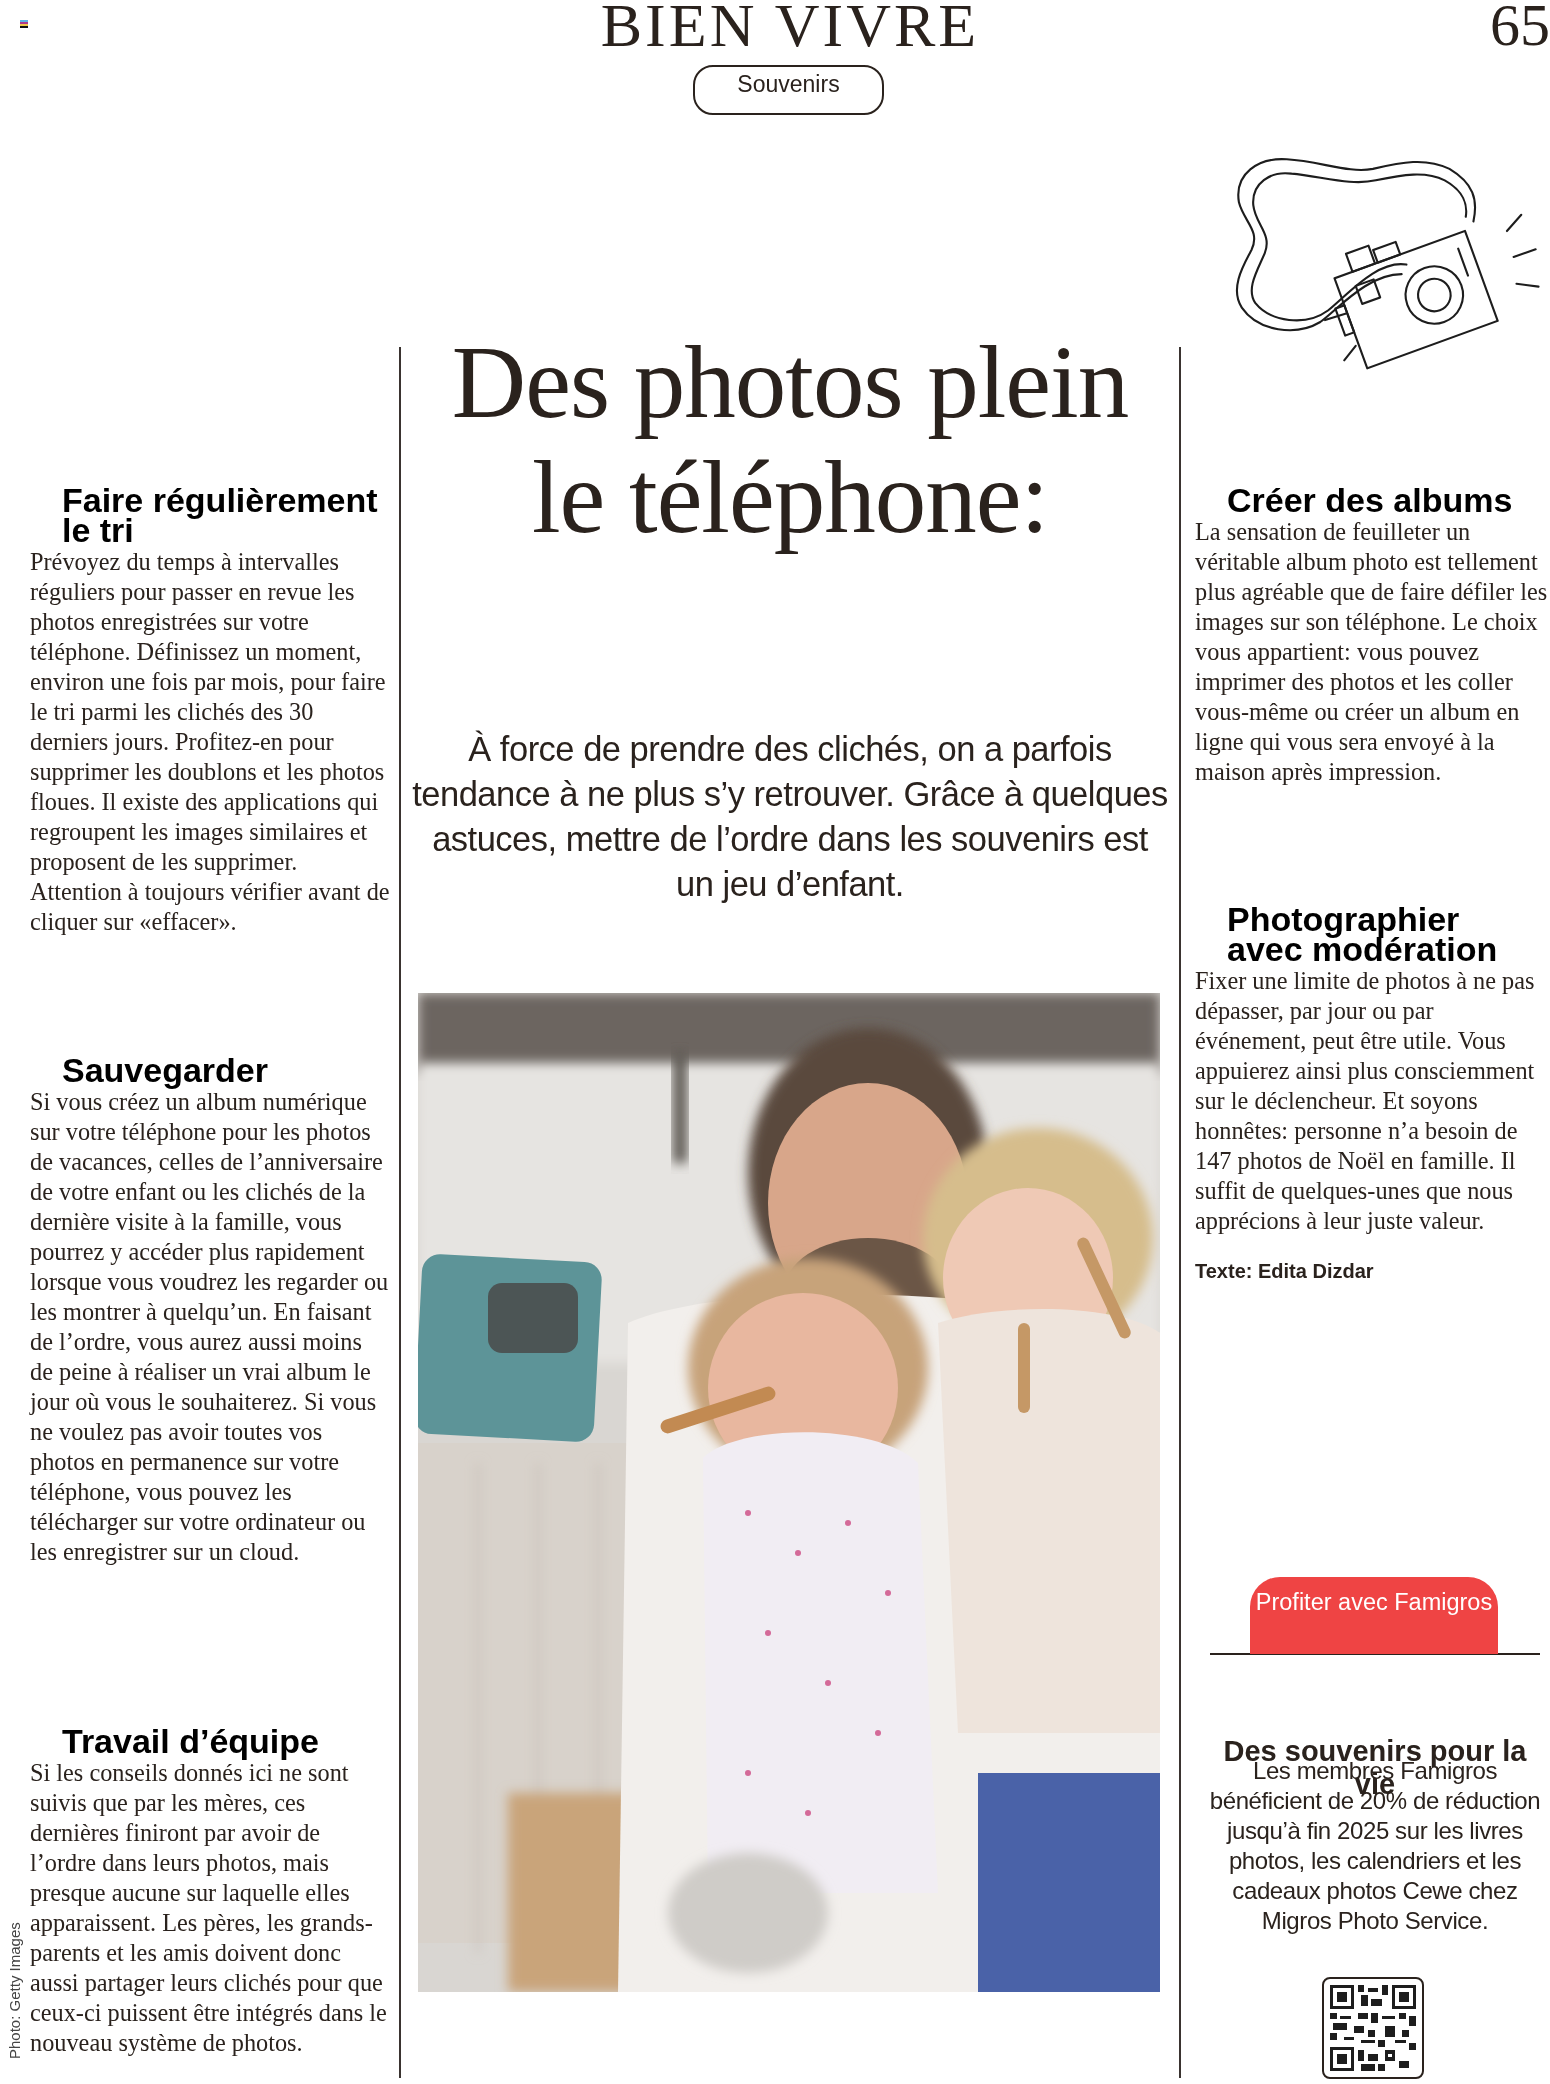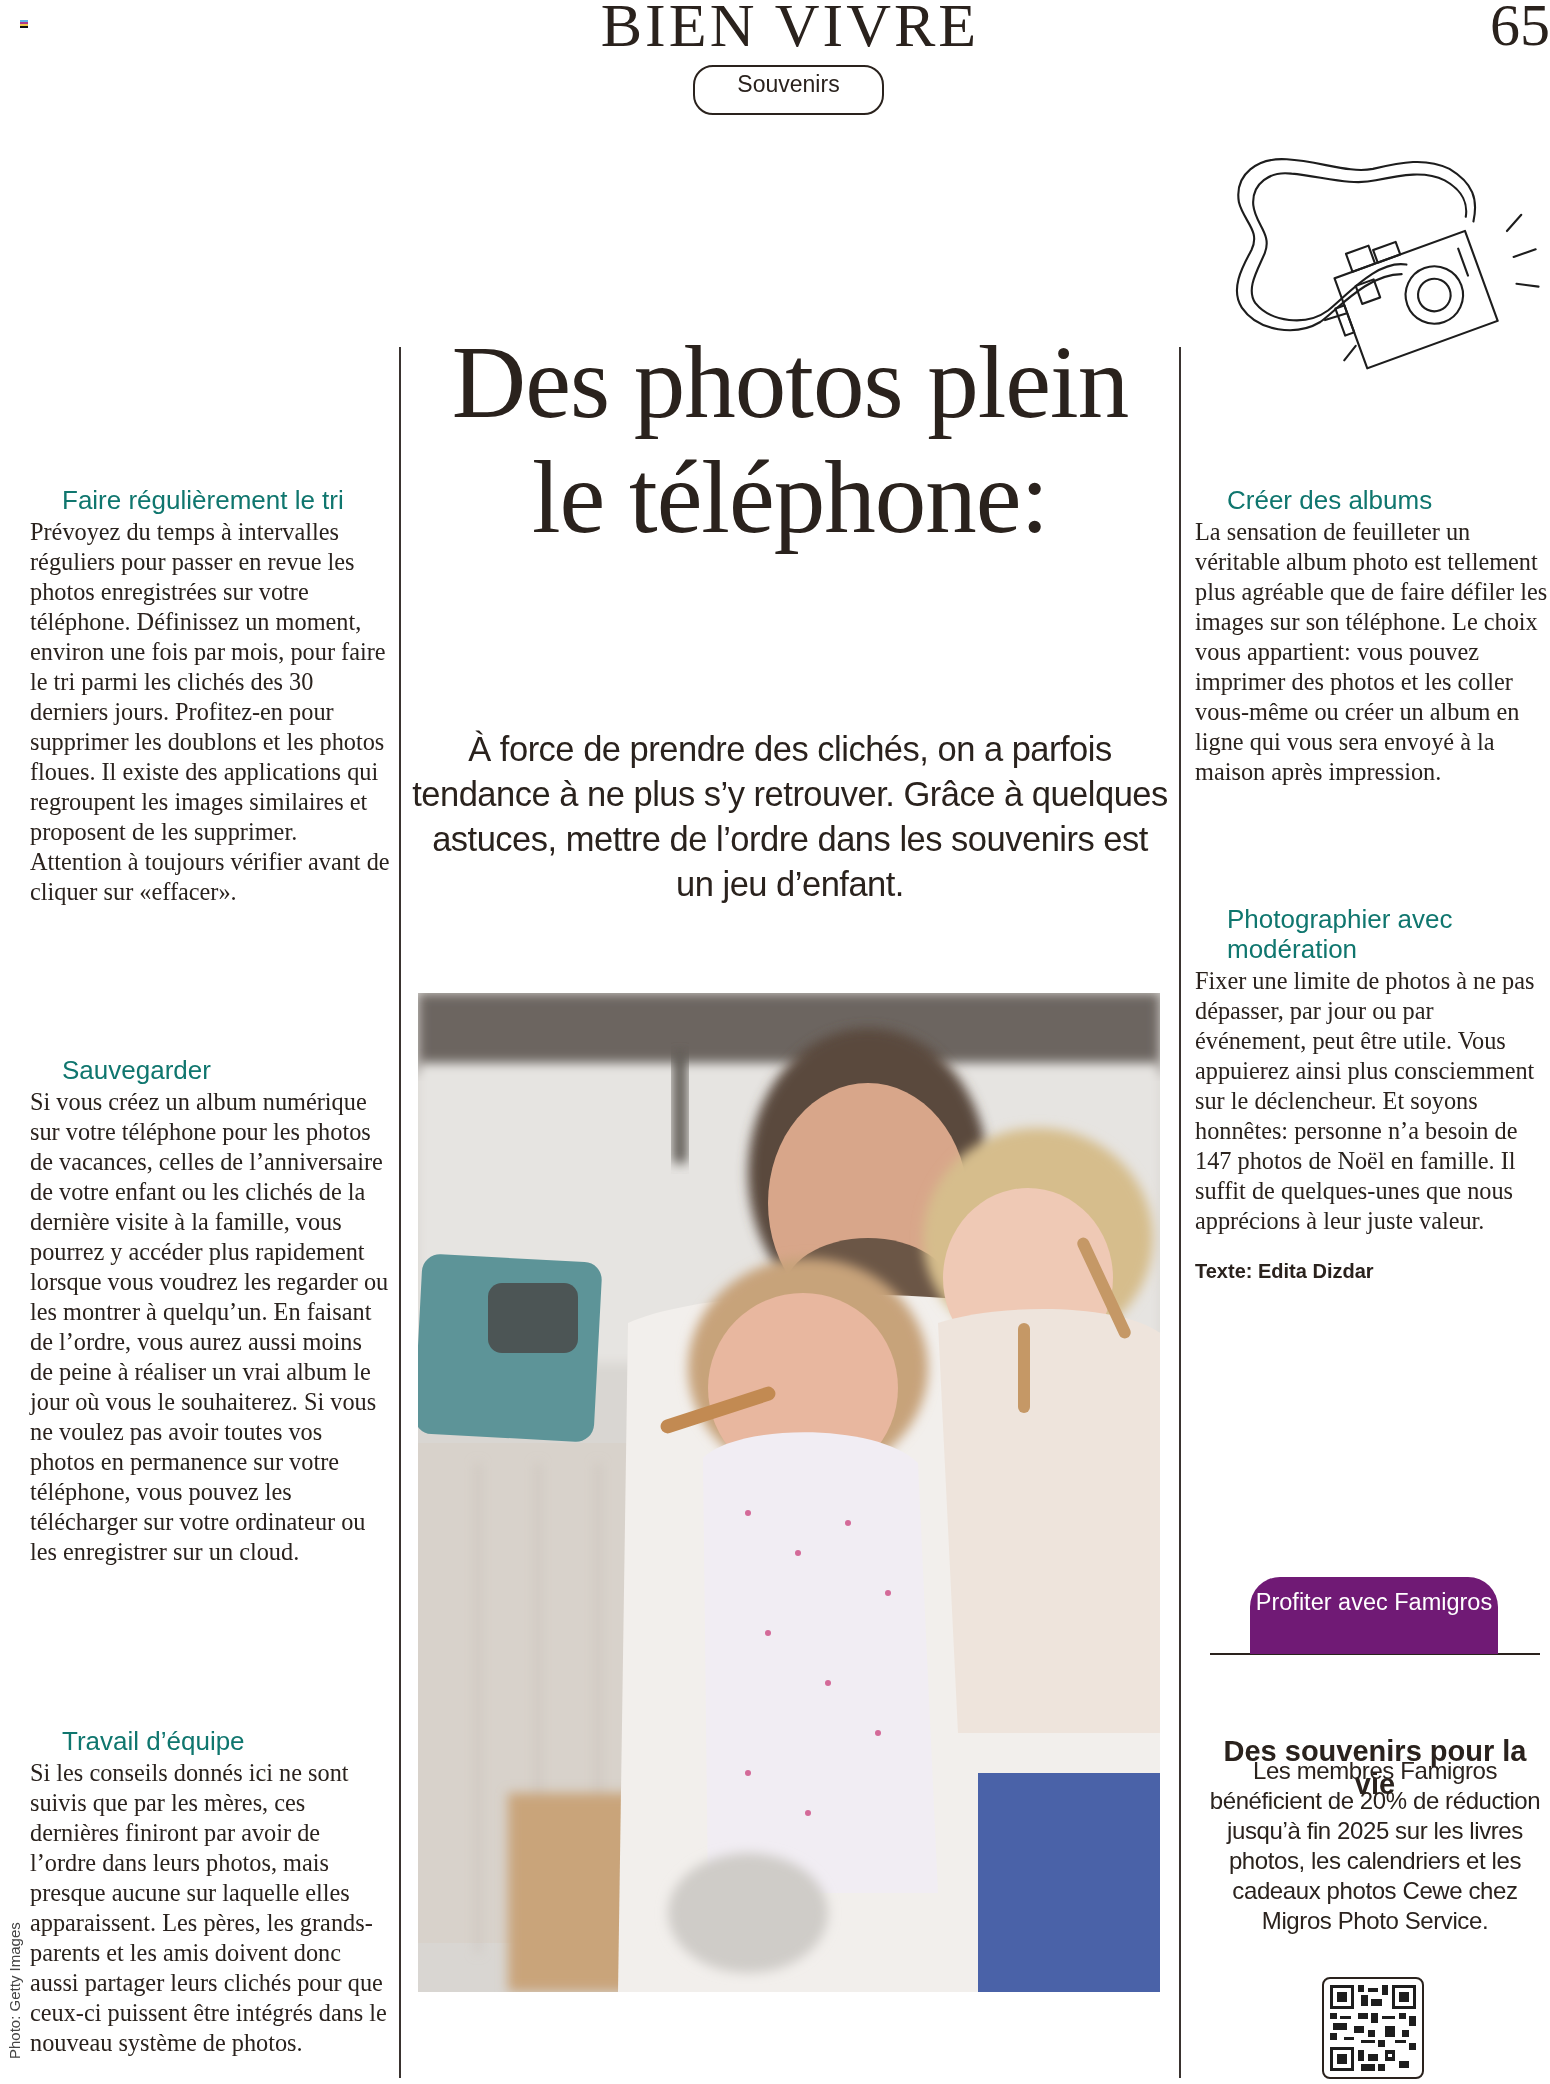--- a/index.html
+++ b/index.html
@@ -27,31 +27,31 @@
   #headline { left: 402px; top: 325px; width: 776px; text-align: center; }
   #headline .line-light { font-size: 103px; line-height: 115px; font-weight: normal; letter-spacing: -1px; display: block; color: #2a221d; }
   #headline .line-bold { font-size: 102px; line-height: 120px; font-weight: bold; letter-spacing: -3px; display: block; color: #2a221d; }
 
   #lead { left: 410px; top: 727px; width: 760px; text-align: center; font-size: 34.5px; line-height: 45px; color: #2a221d; letter-spacing: -0.5px; }
 
   #photo { left: 418px; top: 993px; width: 742px; height: 999px; overflow: hidden; background: #cfcac4; }
 
   
   .col { width: 360px; }
-  .col h3 { margin: 0; font-family: "Liberation Sans", "DejaVu Sans", sans-serif; font-weight: normal; font-size: 26px; line-height: 30px; padding-left: 32px; color: #0f766e; }
+  .col h3 { margin: 0; font-family: "Liberation Sans", "DejaVu Sans", sans-serif; font-weight: bold; font-size: 34px; line-height: 30px; padding-left: 32px; color: #000000; }
   .col p { margin: 2px 0 0 0; font-family: "Liberation Serif", "DejaVu Serif", serif; font-size: 24.3px; line-height: 30px; color: #2a221d; }
   #left-col { left: 30px; }
   #right-col { left: 1195px; width: 355px; }
   .block { position: absolute; }
 
   #credit { left: -80px; top: 1955px; width: 190px; height: 18px; transform: rotate(-90deg); font-size: 15px; color: #444; white-space: nowrap; }
 
   
   #promo-rule { left: 1210px; top: 1653px; width: 330px; height: 2px; background: #2a221d; }
-  #promo-badge { left: 1250px; top: 1577px; width: 248px; height: 77px; background: #701a75; border-radius: 30px 30px 0 0; color: #fff; text-align: center; font-size: 23.5px; line-height: 26px; padding-top: 12px; box-sizing: border-box; }
+  #promo-badge { left: 1250px; top: 1577px; width: 248px; height: 77px; background: #ef4444; border-radius: 30px 30px 0 0; color: #fff; text-align: center; font-size: 23.5px; line-height: 26px; padding-top: 12px; box-sizing: border-box; }
   #promo-title { left: 1205px; top: 1688px; width: 340px; text-align: center; font-weight: bold; font-size: 29px; line-height: 33px; margin-top: 47px; }
   #promo-body { left: 1200px; top: 1756px; width: 350px; text-align: center; font-size: 24px; line-height: 30px; letter-spacing: -0.4px; }
   #qr-code { left: 1322px; top: 1977px; width: 102px; height: 102px; border: 2px solid #2a221d; border-radius: 8px; box-sizing: border-box; padding: 6px; background: #fff; }
 </style>
 </head>
 <body>
 
 <div id="color-marks" class="abs">
   <span style="background:#5fb4e6"></span>
     <span style="background:#b03a8c"></span>

